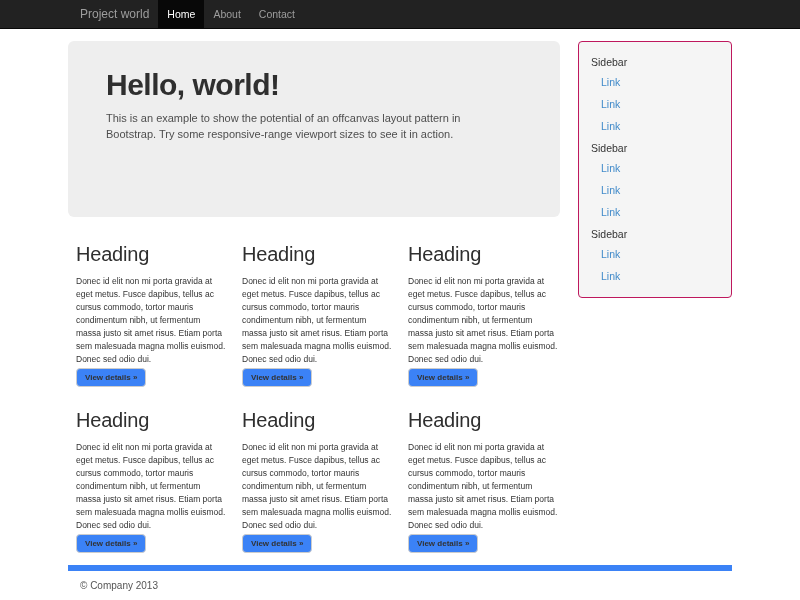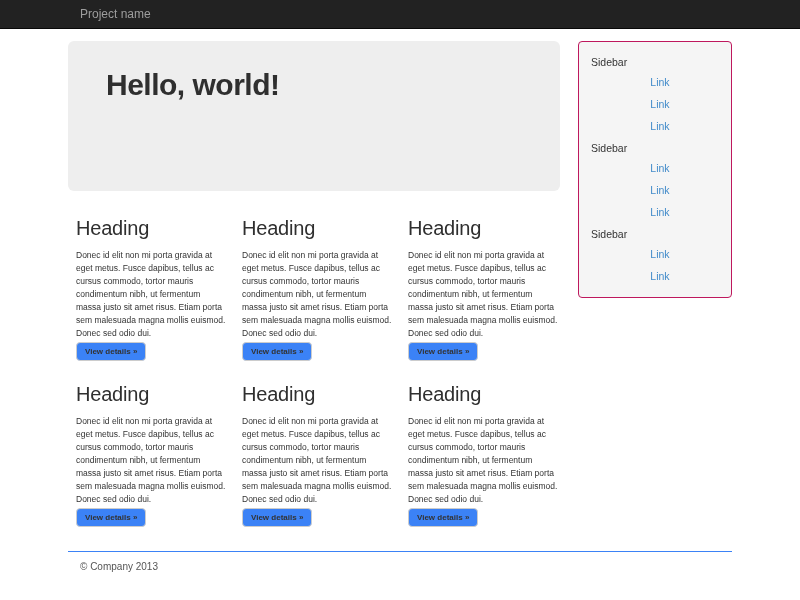--- a/index.html
+++ b/index.html
@@ -27,21 +27,21 @@
 
   
   .page { width: 664px; margin: 0 auto; }
   .row-offcanvas { display: flex; }
   .main-col { width: 498px; }
   .side-col { width: 166px; padding-left: 12px; }
 
   
   .jumbotron {
     margin-top: 12px; margin-right: 6px; margin-bottom: 4px;
-    height: 150px; background: #eeeeee; border-radius: 6px;
+    height: 176px; background: #eeeeee; border-radius: 6px;
     padding: 28px 38px 12px;
   }
   .jumbotron h1 {
     margin: 0; font-size: 30px; font-weight: bold;
     letter-spacing: -0.5px; color: #2f2f2f; line-height: 32px;
   }
   .jumbotron p {
     margin: 10px 0 0; font-size: 11px; line-height: 15.5px;
     color: #4e4e4e; max-width: 398px;
   }
@@ -64,46 +64,58 @@
   }
 
   
   .sidebar {
     background: #f5f5f5; border: 1px solid #be185d; border-radius: 4px;
     margin-top: 12px; padding: 9px 0 10px;
   }
   .sgroup-title { font-size: 10.5px; color: #333; padding: 5px 12px 3px; }
   .slink {
     display: block; font-size: 10.5px; color: #428bca;
-    text-decoration: none; padding: 5px 12px 5px 22px; text-align: center;
+    text-decoration: none; padding: 5px 12px 5px 22px;
   }
 
   
   .footer {
-    width: 664px; margin: 24px auto 0;
-    border-top: 1px solid #3b82f6; padding: 9px 12px 0;
+    width: 664px; margin: 12px auto 0;
+    border-top: 6px solid #3b82f6; padding: 9px 12px 0;
     font-size: 10px; color: #555;
   }
 </style>
 </head>
 <body>
 
 <nav class="navbar">
   <div class="navbar-inner">
-    <a class="brand" href="#">Project name</a>
+    <a class="brand" href="#">Project world</a>
+    <ul class="nav">
+      <li>
+        <a class="nav-link active" href="#">Home</a>
+      </li>
+      <li>
+        <a class="nav-link" href="#">About</a>
+      </li>
+      <li>
+        <a class="nav-link" href="#">Contact</a>
+      </li>
+    </ul>
   </div>
 </nav>
 
 <div class="page">
   <div class="row-offcanvas">
 
     <div class="main-col">
 
       <div class="jumbotron">
         <h1>Hello, world!</h1>
+        <p>This is an example to show the potential of an offcanvas layout pattern in Bootstrap. Try some responsive-range viewport sizes to see it in action.</p>
       </div>
 
       <div class="cards">
 
         <div class="card">
           <h2>Heading</h2>
           <p>Donec id elit non mi porta gravida at eget metus. Fusce dapibus, tellus ac cursus commodo, tortor mauris condimentum nibh, ut fermentum massa justo sit amet risus. Etiam porta sem malesuada magna mollis euismod. Donec sed odio dui.</p>
           <button class="btn-default">View details »</button>
         </div>
 

